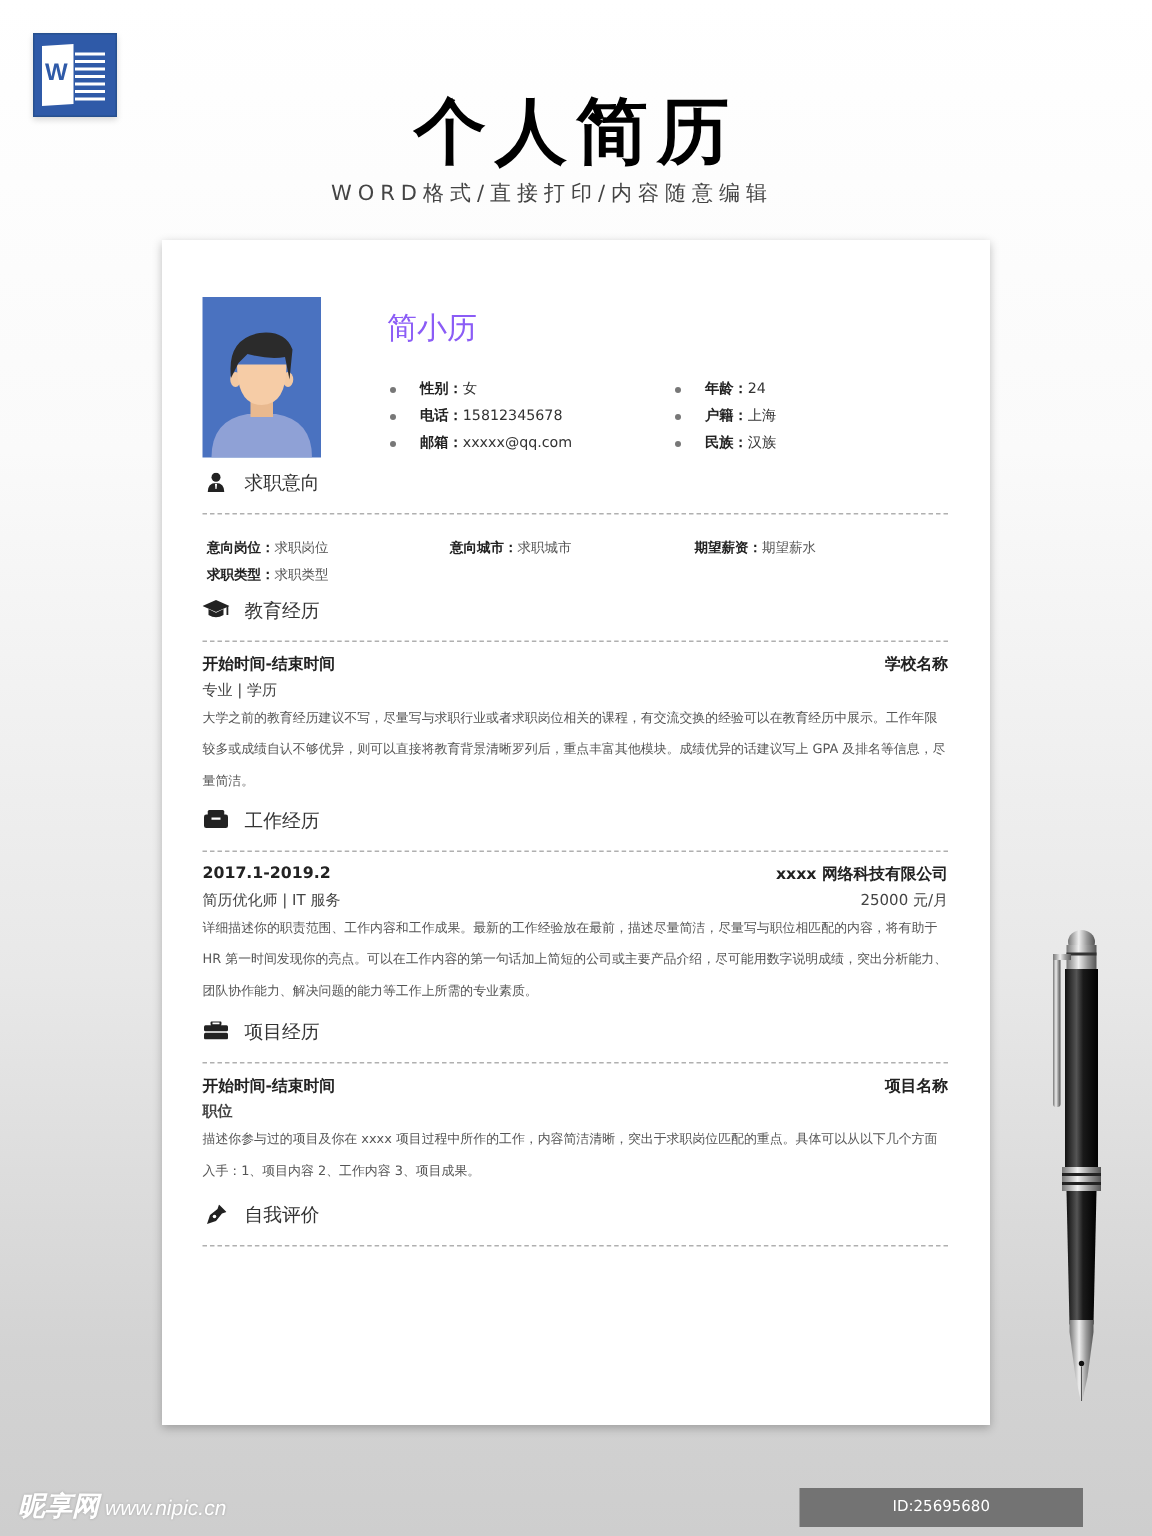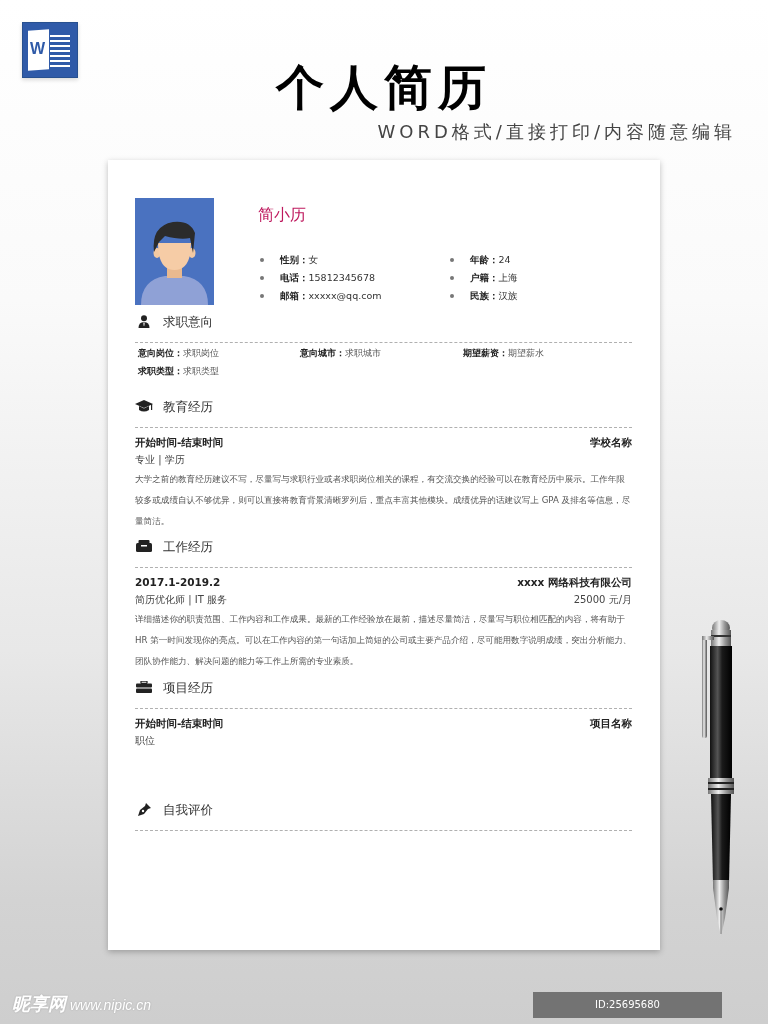--- a/index.html
+++ b/index.html
@@ -7,24 +7,24 @@
     width:768px;height:1024px;position:relative;overflow:hidden;
     background:linear-gradient(to bottom,#ffffff 0px,#fafafa 300px,#e8e8e8 650px,#d3d3d3 900px,#cecece 1024px);
     font-family:"DejaVu Sans","Liberation Sans",sans-serif;color:#333;
   }
   .word-icon{position:absolute;left:22px;top:22px;width:54px;height:54px;background:#2f5aa8;border:1px solid #27508f;box-shadow:0 2px 4px rgba(0,0,0,.15);}
   .word-icon .sheet{position:absolute;left:5px;top:7px;width:21px;height:40px;background:#fff;transform:skewY(-4deg);}
   .word-icon .w{position:absolute;left:7px;top:17px;font:bold 16px "Liberation Sans",sans-serif;color:#2f5aa8;}
   .word-icon .lines{position:absolute;left:27px;top:12px;width:20px;}
   .word-icon .lines div{height:2px;background:#fff;margin-bottom:3px;}
   .main-title{position:absolute;left:0;width:768px;top:56px;text-align:center;font-size:48px;font-weight:bold;color:#000000;letter-spacing:6px;}
-  .sub-title{position:absolute;left:0;width:736px;top:120px;text-align:right;font-size:18px;color:#444;letter-spacing:4px;}
+  .sub-title{position:absolute;left:0;width:736px;top:120px;text-align:center;font-size:14px;color:#444;letter-spacing:4px;}
   .page{position:absolute;left:108px;top:160px;width:552px;height:790px;background:#fff;box-shadow:0 2px 6px rgba(0,0,0,.25);}
   .photo{position:absolute;left:27px;top:38px;width:79px;height:107px;background:#4a72c0;overflow:hidden;}
-  .name{position:absolute;left:150px;top:45px;font-size:16px;color:#be185d;}
+  .name{position:absolute;left:150px;top:45px;font-size:20px;color:#8b5cf6;}
   .info{position:absolute;top:91px;font-size:9.5px;line-height:18px;}
   .info .row{position:relative;padding-left:22px;white-space:nowrap;}
   .info .row::before{content:"";position:absolute;left:2px;top:7px;width:4px;height:4px;border-radius:50%;background:#777;}
   .info b{font-weight:bold;color:#222;}
   .info span{color:#333;}
   .section{position:absolute;left:27px;width:497px;}
   .sec-head{height:22px;display:flex;font-size:12.5px;color:#333;}
   .sec-head .ico{width:18px;height:14px;margin-right:10px;display:flex;align-items:center;justify-content:center;}
   .dash{border-top:1px dashed #b0b0b0;margin-top:6px;}
   .kv{font-size:9px;color:#555;}
@@ -88,21 +88,21 @@
       <span class="ico">
         <svg width="12" height="13" viewBox="0 0 12 13">
             <circle cx="6" cy="3.2" r="3" fill="#222"></circle>
             <path d="M0.5 13 Q0.5 7 6 7 Q11.5 7 11.5 13 Z" fill="#222"></path>
             <path d="M5.3 7.5 L6.7 7.5 L6.4 10.5 L6 11.2 L5.6 10.5 Z" fill="#fff"></path>
           </svg>
       </span>
       <span>求职意向</span>
     </div>
     <div class="dash"></div>
-    <div style="position:relative;height:40px;margin-top:4px;">
+    <div style="position:relative;height:40px;margin-top:16px;">
       <div class="kv" style="position:absolute;left:3px;top:0;"><b>意向岗位：</b><span>求职岗位</span></div>
       <div class="kv" style="position:absolute;left:165px;top:0;"><b>意向城市：</b><span>求职城市</span></div>
       <div class="kv" style="position:absolute;left:328px;top:0;"><b>期望薪资：</b><span>期望薪水</span></div>
       <div class="kv" style="position:absolute;left:3px;top:18px;"><b>求职类型：</b><span>求职类型</span></div>
     </div>
   </div>
 
   <div class="section" style="top:239px;">
     <div class="sec-head">
       <span class="ico">
@@ -155,21 +155,22 @@
             <rect x="0" y="7.5" width="16" height="4.5" rx="1" fill="#222"></rect>
           </svg>
       </span>
       <span>项目经历</span>
     </div>
     <div class="dash"></div>
     <div class="line-row" style="margin-top:8px;">
       <span class="bold">开始时间-结束时间</span>
       <span class="bold">项目名称</span>
     </div>
-    <div class="meta" style="margin-top:3px;">职位</div>
+    <div class="meta" style="margin-top:3px;font-weight:bold;">职位</div>
+    <div class="desc" style="margin-top:2px;">描述你参与过的项目及你在 xxxx 项目过程中所作的工作，内容简洁清晰，突出于求职岗位匹配的重点。具体可以从以下几个方面入手：1、项目内容 2、工作内容 3、项目成果。</div>
   </div>
 
   <div class="section" style="top:642px;">
     <div class="sec-head">
       <span class="ico">
         <svg width="13" height="13" viewBox="0 0 13 13">
             <path d="M8 0 L13 5 L10 6 L6 11 L0 13 L2 7 L7 3 Z" fill="#222"></path>
             <circle cx="5" cy="8" r="1.2" fill="#fff"></circle>
           </svg>
       </span>

